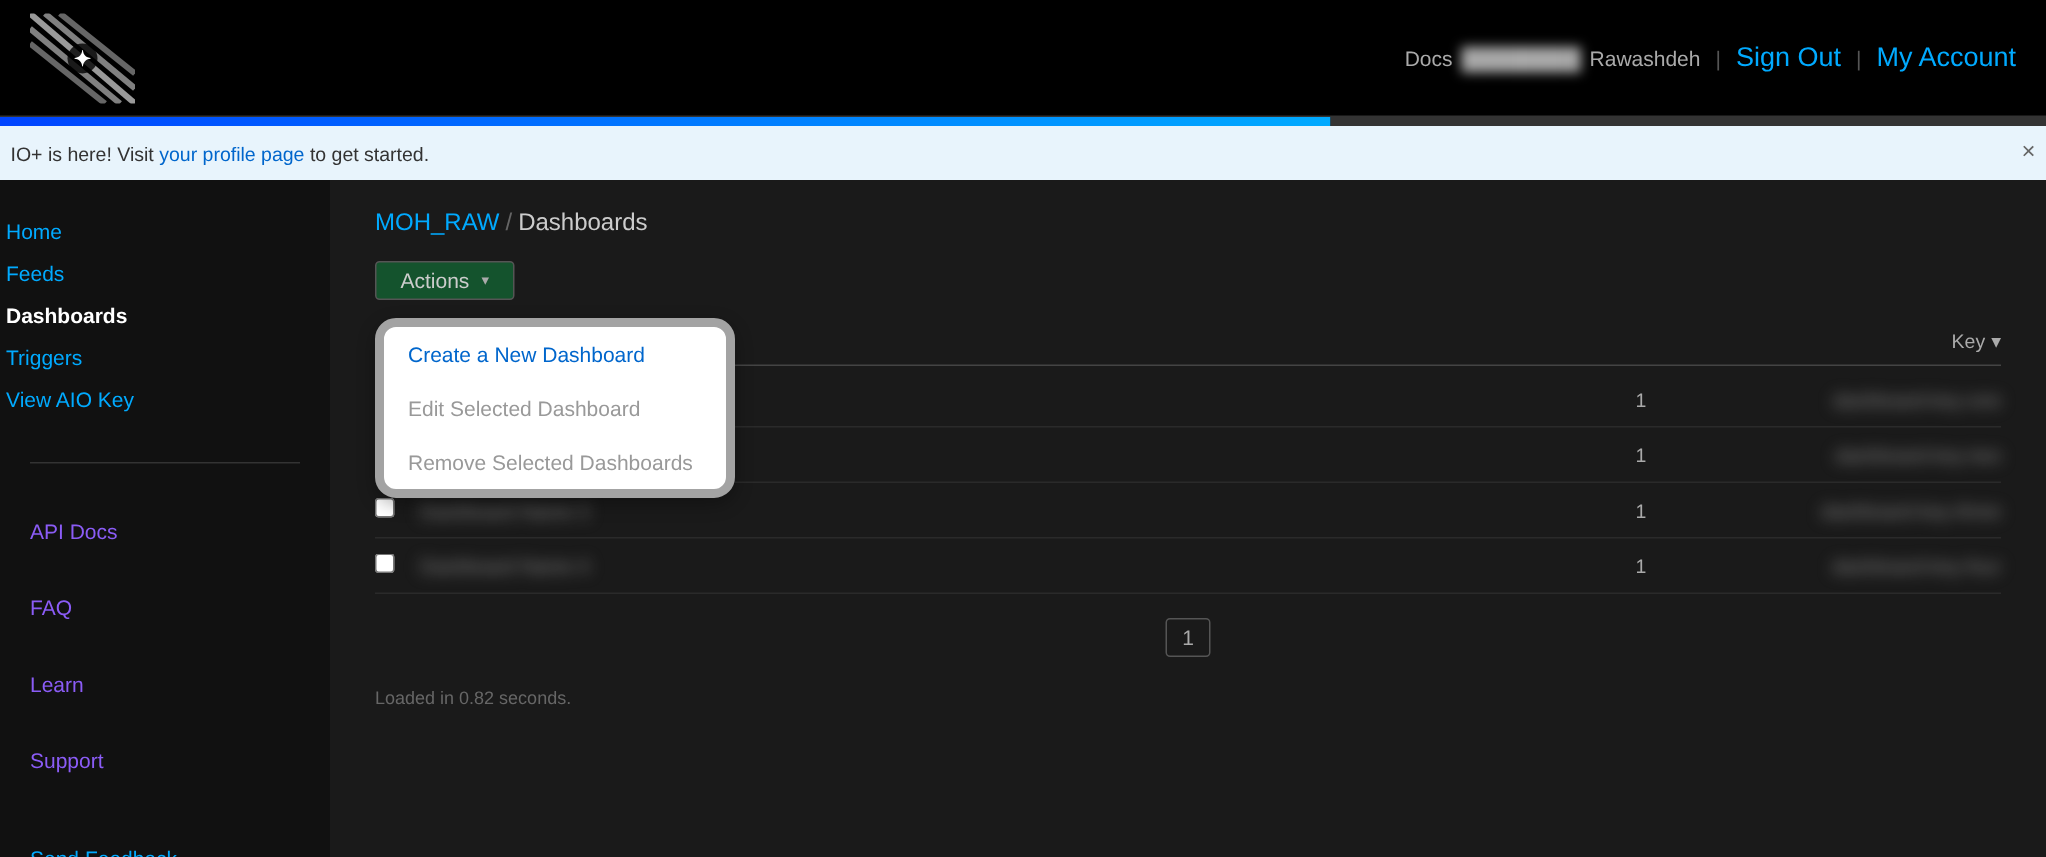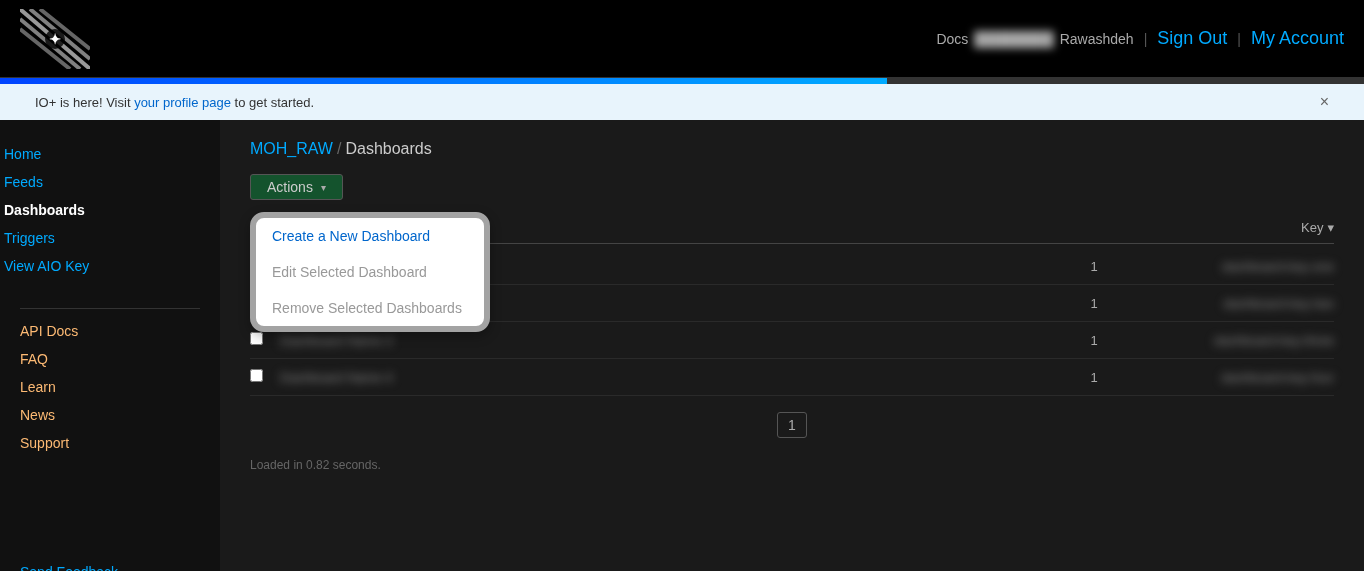--- a/index.html
+++ b/index.html
@@ -68,21 +68,21 @@
       top: 0;
       height: 100%;
       width: 35%;
       background: #333;
     }
 
     
     .notification-banner {
       background: #e8f4fc;
       color: #333;
-      padding: 10px 35px;
+      padding: 10px 7px;
       font-size: 13px;
       display: flex;
       align-items: center;
       justify-content: space-between;
       margin: 0;
     }
     .notification-banner a {
       color: #0066cc;
       text-decoration: none;
     }
@@ -127,21 +127,22 @@
     }
     .sidebar-divider {
       border: none;
       border-top: 1px solid #333;
       margin: 8px 20px;
     }
     .sidebar-nav-bottom {
       padding: 0 20px;
     }
     .sidebar-nav-bottom a {
-      color: #fdba74;
+      color: #8b5cf6;
+      margin-top: 23px;
     }
     .sidebar-feedback {
       padding: 20px 20px 0;
       margin-top: auto;
     }
     .sidebar-feedback a {
       color: #00aaff;
       text-decoration: none;
       font-size: 14px;
     }
@@ -329,21 +330,20 @@
       <a href="#">Feeds</a>
       <a href="#" class="active">Dashboards</a>
       <a href="#">Triggers</a>
       <a href="#">View AIO Key</a>
     </div>
     <hr class="sidebar-divider">
     <div class="sidebar-nav-bottom">
       <a href="#">API Docs</a>
       <a href="#">FAQ</a>
       <a href="#">Learn</a>
-      <a href="#">News</a>
       <a href="#">Support</a>
     </div>
     <div class="sidebar-feedback">
       <a href="#">Send Feedback</a>
     </div>
   </aside>
 
   <main class="content">
 
     <div class="breadcrumb">

